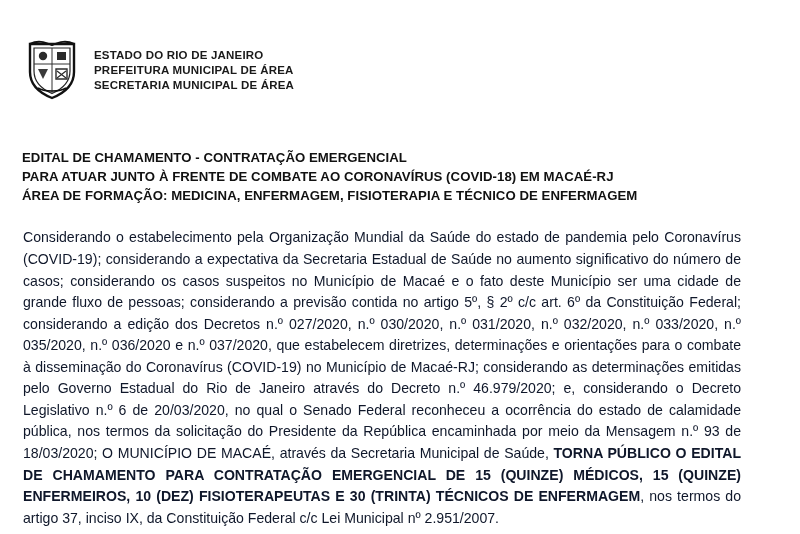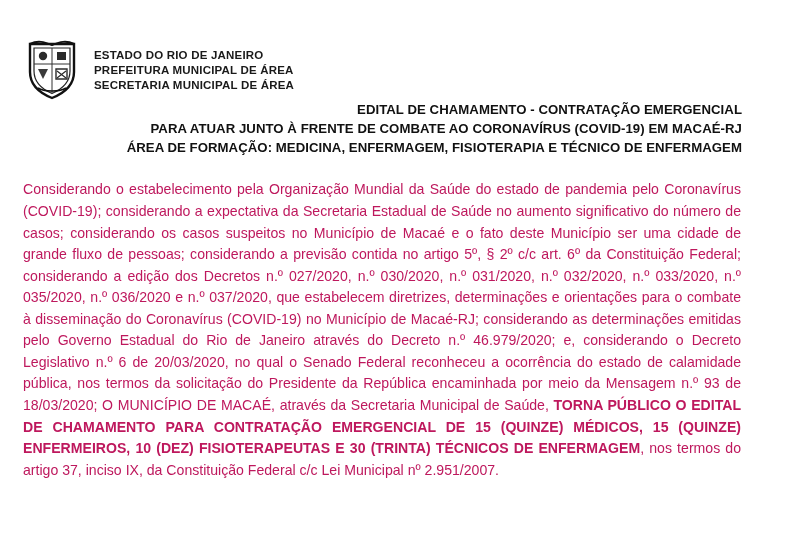--- a/index.html
+++ b/index.html
@@ -43,38 +43,39 @@
   }
   .org-line {
     font-size: 11.5px;
     font-weight: bold;
     letter-spacing: 0.2px;
     color: #1a1a1a;
   }
 
   
   .title-block {
-    text-align: right;
+    margin-top: 48px;
+    text-align: left;
     line-height: 1.45;
   }
   .title-line {
     font-size: 13.2px;
     font-weight: bold;
     color: #111111;
     letter-spacing: 0.05px;
   }
 
   
   .body-text {
     margin-top: 22px;
     font-size: 14.1px;
     line-height: 1.53;
     text-align: justify;
     text-justify: inter-word;
-    color: #be185d;
+    color: #0f172a;
     padding: 0 1px;
   }
   .body-text b { font-weight: bold; }
 </style>
 </head>
 <body>
 
 <div class="page">
 
   <div class="header">
@@ -104,19 +105,19 @@
     <div class="org-lines">
       <div class="org-line">ESTADO DO RIO DE JANEIRO</div>
       <div class="org-line">PREFEITURA MUNICIPAL DE ÁREA</div>
       <div class="org-line">SECRETARIA MUNICIPAL DE ÁREA</div>
     </div>
 
   </div>
 
   <div class="title-block">
     <div class="title-line">EDITAL DE CHAMAMENTO - CONTRATAÇÃO EMERGENCIAL</div>
-    <div class="title-line">PARA ATUAR JUNTO À FRENTE DE COMBATE AO CORONAVÍRUS (COVID-19) EM MACAÉ-RJ</div>
+    <div class="title-line">PARA ATUAR JUNTO À FRENTE DE COMBATE AO CORONAVÍRUS (COVID-18) EM MACAÉ-RJ</div>
     <div class="title-line">ÁREA DE FORMAÇÃO: MEDICINA, ENFERMAGEM, FISIOTERAPIA E TÉCNICO DE ENFERMAGEM</div>
   </div>
 
   <div class="body-text"><span>Considerando o estabelecimento pela Organização Mundial da Saúde do estado de pandemia pelo Coronavírus (COVID-19); considerando a expectativa da Secretaria Estadual de Saúde no aumento significativo do número de casos; considerando os casos suspeitos no Município de Macaé e o fato deste Município ser uma cidade de grande fluxo de pessoas; considerando a previsão contida no artigo 5º, § 2º c/c art. 6º da Constituição Federal; considerando a edição dos Decretos n.º 027/2020, n.º 030/2020, n.º 031/2020, n.º 032/2020, n.º 033/2020, n.º 035/2020, n.º 036/2020 e n.º 037/2020, que estabelecem diretrizes, determinações e orientações para o combate à disseminação do Coronavírus (COVID-19) no Município de Macaé-RJ; considerando as determinações emitidas pelo Governo Estadual do Rio de Janeiro através do Decreto n.º 46.979/2020; e, considerando o Decreto Legislativo n.º 6 de 20/03/2020, no qual o Senado Federal reconheceu a ocorrência do estado de calamidade pública, nos termos da solicitação do Presidente da República encaminhada por meio da Mensagem n.º 93 de 18/03/2020; O MUNICÍPIO DE MACAÉ, através da Secretaria Municipal de Saúde, </span><b>TORNA PÚBLICO O EDITAL DE CHAMAMENTO PARA CONTRATAÇÃO EMERGENCIAL DE 15 (QUINZE) MÉDICOS, 15 (QUINZE) ENFERMEIROS, 10 (DEZ) FISIOTERAPEUTAS E 30 (TRINTA) TÉCNICOS DE ENFERMAGEM</b><span>, nos termos do artigo 37, inciso IX, da Constituição Federal c/c Lei Municipal nº 2.951/2007.</span></div>
 
 </div>
 
 </body></html>

